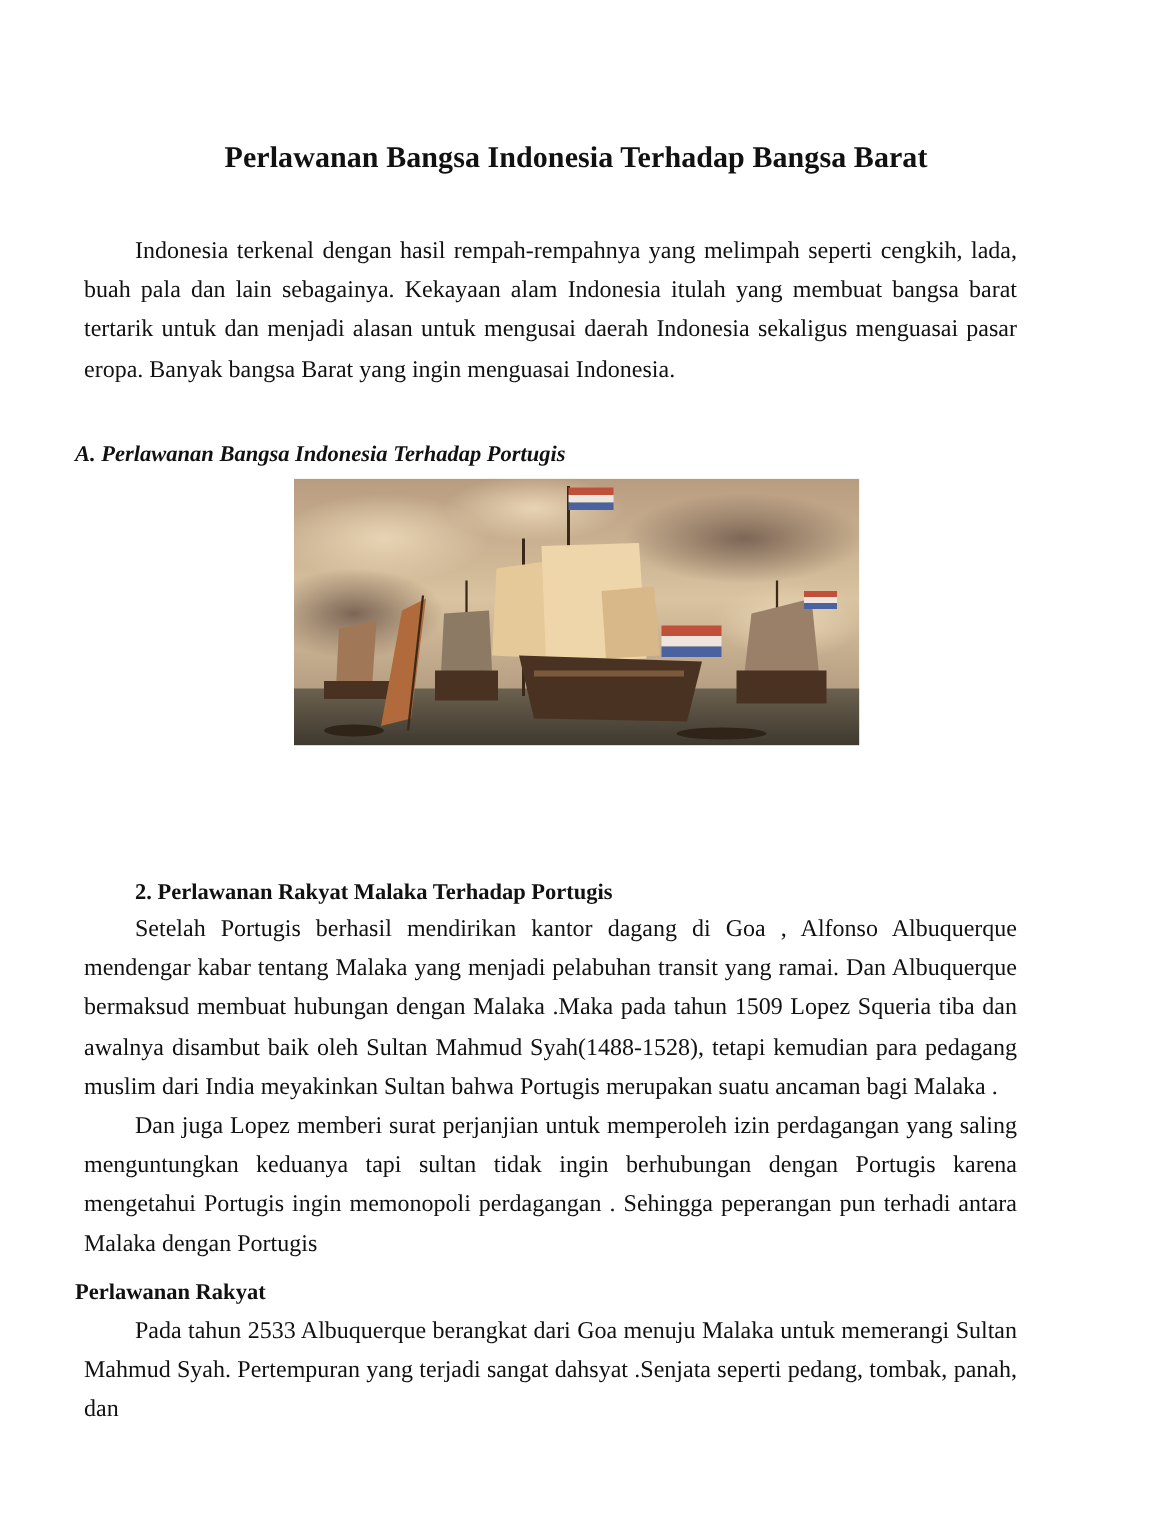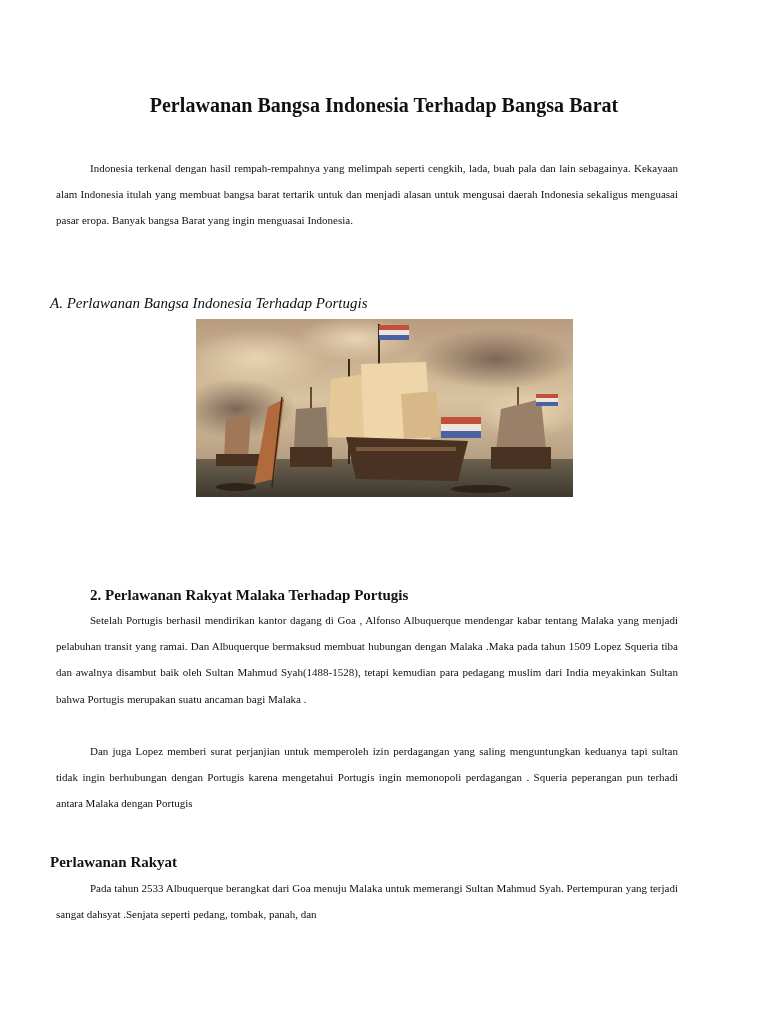--- a/index.html
+++ b/index.html
@@ -1,25 +1,25 @@
 <!DOCTYPE html>
 <html><head>
 <meta charset="utf-8">
 <style>
   html, body { margin: 0; padding: 0; background: #ffffff; }
   body { width: 768px; height: 1024px; position: relative; overflow: hidden;
          font-family: "Liberation Serif", "DejaVu Serif", serif; color: #111; }
   .page { position: absolute; left: 0; top: 0; width: 768px; height: 840px; }
   .title { position: absolute; left: 0; top: 91px; width: 768px; text-align: center;
            font-size: 20px; font-weight: bold; line-height: 28px; letter-spacing: 0.05px; }
-  .para { position: absolute; left: 56px; width: 622px; font-size: 11px;
+  .para { position: absolute; left: 56px; width: 622px; font-size: 16px;
           line-height: 26.2px; text-align: justify; text-align-last: left; }
   .indent { text-indent: 34px; }
   .heading-a { position: absolute; left: 50px; top: 290px; font-size: 15px;
-               font-weight: normal; font-style: italic; line-height: 26px; }
+               font-weight: bold; font-style: italic; line-height: 26px; }
   .heading-1 { position: absolute; left: 90px; top: 582px; font-size: 15px;
                font-weight: bold; line-height: 26px; }
   .heading-pr { position: absolute; left: 50px; top: 849px; font-size: 15px;
                 font-weight: bold; line-height: 26px; }
   .figure { position: absolute; left: 196px; top: 319px; width: 377px; height: 178px;
             overflow: hidden; }
   .figure svg { display: block; }
 </style>
 </head>
 <body>
@@ -98,19 +98,19 @@
       <ellipse cx="40" cy="168" rx="20" ry="4" fill="#2e2418"></ellipse>
       <ellipse cx="285" cy="170" rx="30" ry="4" fill="#2e2418"></ellipse>
     </svg>
   </div>
 
 
   <div class="heading-1">2. Perlawanan Rakyat Malaka Terhadap Portugis</div>
 
   <p class="para indent" style="top:607px; margin:0;">Setelah Portugis berhasil mendirikan kantor dagang di Goa , Alfonso Albuquerque mendengar kabar tentang Malaka yang menjadi pelabuhan transit yang ramai. Dan Albuquerque bermaksud membuat hubungan dengan Malaka .Maka pada tahun 1509 Lopez Squeria tiba dan awalnya disambut baik oleh Sultan Mahmud Syah(1488-1528), tetapi kemudian para pedagang muslim dari India meyakinkan Sultan bahwa Portugis merupakan suatu ancaman bagi Malaka .</p>
 
-  <p class="para indent" style="top:738px; margin:0;">Dan juga Lopez memberi surat perjanjian untuk memperoleh izin perdagangan yang saling menguntungkan keduanya tapi sultan tidak ingin berhubungan dengan Portugis karena mengetahui Portugis ingin memonopoli perdagangan . Squeria peperangan pun terhadi antara Malaka dengan Portugis</p>
+  <p class="para indent" style="top:738px; margin:0;">Dan juga Lopez memberi surat perjanjian untuk memperoleh izin perdagangan yang saling menguntungkan keduanya tapi sultan tidak ingin berhubungan dengan Portugis karena mengetahui Portugis ingin memonopoli perdagangan . Sehingga peperangan pun terhadi antara Malaka dengan Portugis</p>
 
   <div class="heading-pr">Perlawanan Rakyat</div>
 
   <p class="para indent" style="top:875px; margin:0;">Pada tahun 2533 Albuquerque berangkat dari Goa menuju Malaka untuk memerangi Sultan Mahmud Syah. Pertempuran yang terjadi sangat dahsyat .Senjata seperti pedang, tombak, panah, dan</p>
 
 </div>
 
 </body></html>

